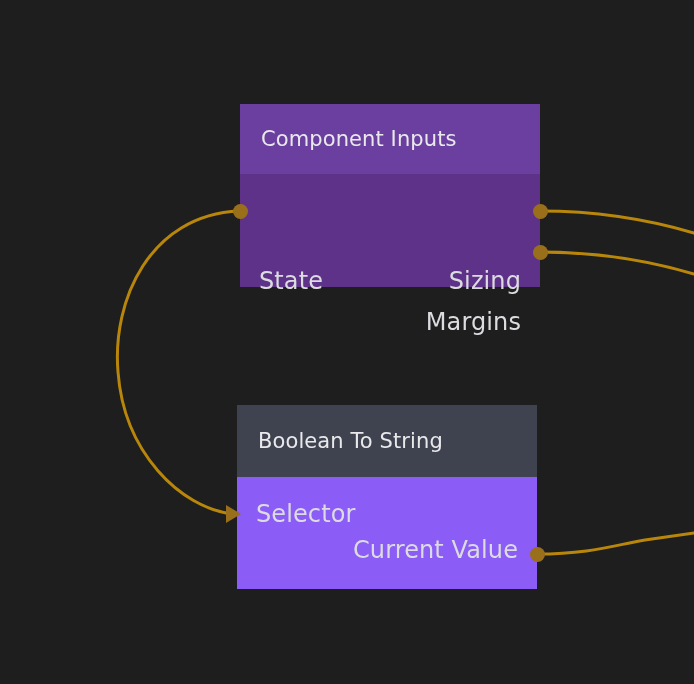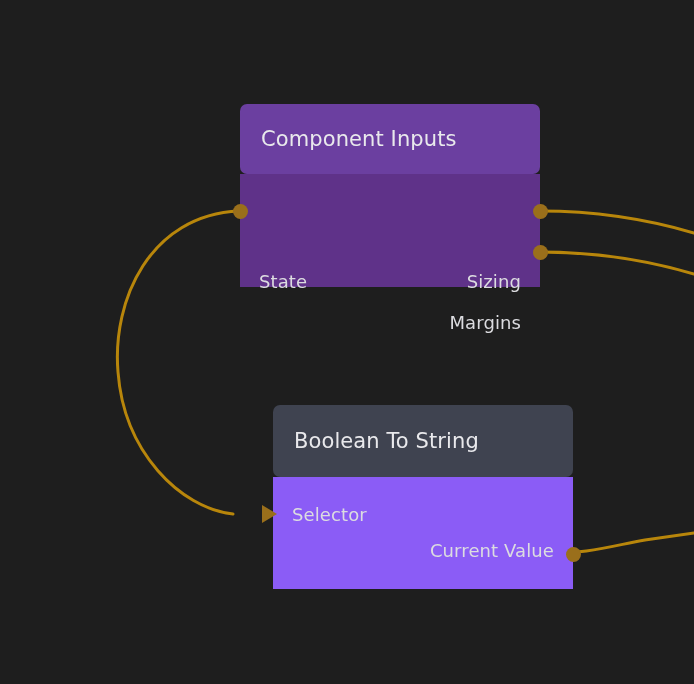--- a/index.html
+++ b/index.html
@@ -27,21 +27,20 @@
     position: absolute;
     box-sizing: border-box;
     overflow: visible;
   }
   .node-header {
     box-sizing: border-box;
     width: 100%;
     display: flex;
     align-items: center;
     padding-left: 21px;
-    border-radius: 7px;
   }
   .node-title {
     font-size: 21px;
     font-weight: 400;
     letter-spacing: 0.1px;
     color: #e9e9ec;
     white-space: nowrap;
   }
   .node-body {
     box-sizing: border-box;
@@ -59,21 +58,21 @@
   }
   .port-row.input {
     justify-content: flex-start;
     padding-left: 19px;
   }
   .port-row.output {
     justify-content: flex-end;
     padding-right: 19px;
   }
   .port-label {
-    font-size: 18px;
+    font-size: 24px;
     color: #dcdce0;
     white-space: nowrap;
     letter-spacing: 0.1px;
   }
   .port-dot {
     position: absolute;
     width: 15px;
     height: 15px;
     border-radius: 50%;
     background: #9a6f1b;
@@ -116,21 +115,21 @@
       <div class="port-row output" style="top:94px;">
         <span class="port-label">Sizing</span>
       </div>
     </div>
 
     <span class="port-dot" style="left:-7.5px; top:99.5px;"></span>
     <span class="port-dot" style="left:292.5px; top:99.5px;"></span>
     <span class="port-dot" style="left:292.5px; top:140.5px;"></span>
   </div>
 
-  <div class="node" style="left:237px; top:405px; width:300px; height:184px;margin-left:36px;">
+  <div class="node" style="left:237px; top:405px; width:300px; height:184px;">
     <div class="node-header" style="height:72px; background:#3f4350;">
       <span class="node-title">Boolean To String</span>
     </div>
     <div class="node-body" style="height:112px; background:#8b5cf6;">
 
       <div class="port-row input" style="top:24px;">
         <span class="port-label">Selector</span>
       </div>
 
       <div class="port-row output" style="top:60px;">

